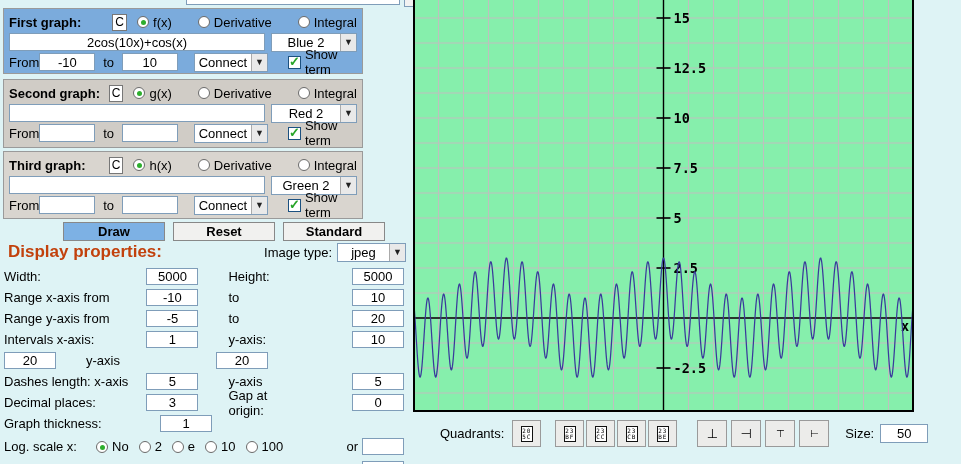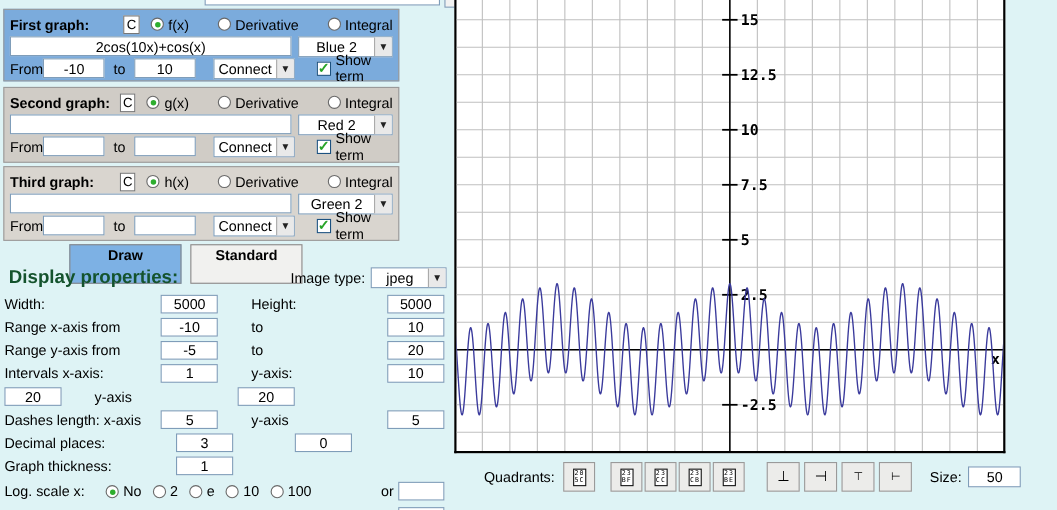--- a/index.html
+++ b/index.html
@@ -37,43 +37,43 @@
   .sel-mode  { width:88px; margin-left:16px; }
   .w56 { width:56px; height:18px; border:1px solid #7f9db9; text-align:center; font-size:13px;
          font-family:"Liberation Sans",sans-serif; background:#fff; }
   .lbl-from { width:36px; } .lbl-to { width:22px; text-align:center; margin:0 4px; }
   .checkbox { width:13px; height:13px; border:1px solid #1c5180; background:#fff; margin-left:20px;
               position:relative; display:inline-block; flex:0 0 auto; }
   .checkbox.checked::after { content:"✓"; position:absolute; left:0px; top:-3px; color:#28a428;
               font-weight:bold; font-size:13px; }
 
   .buttons-row { position:absolute; left:3px; top:222px; width:403px; display:flex; padding-left:60px; }
-  .btn { width:102px; height:36px; border:1px solid #888; font-weight:bold; font-size:13px;
+  .btn { width:102px; height:19px; border:1px solid #888; font-weight:bold; font-size:13px;
          text-align:center; line-height:17px; margin-right:8px; cursor:pointer; background:#f1f1ef; }
   .btn-draw { background:#7db1e4; }
 
   .dp-header { position:absolute; left:3px; top:242px; width:403px; display:flex; align-items:center; }
-  .dp-title { font-size:17px; font-weight:bold; color:#14532d; padding-left:5px; }
+  .dp-title { font-size:17px; font-weight:bold; color:#c2410c; padding-left:5px; }
   .dp-imgtype { margin-left:auto; display:flex; align-items:center; }
   .dp-imgtype .sel { width:69px; margin-left:5px; }
 
   .dp-table { position:absolute; left:4px; top:266px; width:400px; }
   .dp-row { display:flex; align-items:center; height:21px; }
   .dp-l1 { width:156px; } .dp-in1 { width:52px; height:17px; } .dp-l2 { width:104px; padding-left:30px; }
   .dp-in2 { width:52px; height:17px; margin-left:56px; }
   .num { border:1px solid #7f9db9; text-align:center; font-size:13px; background:#fff;
          font-family:"Liberation Sans",sans-serif; }
   .log-row { display:flex; align-items:center; height:21px; margin-top:2px;justify-content:flex-end; }
   .log-lbl { width:92px; }
   .log-row .opt { display:flex; align-items:center; margin-right:10px; }
   .log-or { margin-left:auto; margin-right:4px; }
   .log-in { width:42px; height:17px; }
 
   
-  .graph-pane { position:absolute; left:413px; top:0; width:501px; height:412px; background:#ffffff;
+  .graph-pane { position:absolute; left:413px; top:0; width:501px; height:412px; background:#86efac;
                 border-left:2px solid #000; border-right:2px solid #000; border-bottom:2px solid #000; }
   .graph-pane svg { display:block; }
   .ytick-label { font-family:"DejaVu Sans Mono", monospace; font-weight:bold; font-size:13.5px; }
 
   
   .footer { position:absolute; left:428px; top:420px; width:548px; display:flex; align-items:center; }
   .quad-lbl { margin-left:12px; margin-right:8px; }
   .sq-btn { width:29px; height:27px; background:#ececea; border:1px solid #9a9a9a;
             display:flex; align-items:center; justify-content:center; cursor:pointer; }
   .tofu-gap { margin-right:13px; }
@@ -185,20 +185,21 @@
           <span class="txt">Connect</span>
           <span class="arrow">▼</span>
         </span>
         <span class="checkbox checked"></span>
         <span class="rlabel">Show term</span>
       </div>
     </div>
 
     <div class="buttons-row">
       <div class="btn btn-draw">Draw</div>
+      <div class="btn">Reset</div>
       <div class="btn">Standard</div>
     </div>
 
     <div class="dp-header">
       <span class="dp-title">Display properties:</span>
       <span class="dp-imgtype">
         <span>Image type:</span>
         <span class="sel">
           <span class="txt">jpeg</span>
           <span class="arrow">▼</span>
@@ -238,20 +239,21 @@
       </div>
       <div class="dp-row">
         <span class="dp-l1">Dashes length: x-axis</span>
         <input class="num dp-in1" value="5" style="">
         <span class="dp-l2">y-axis</span>
         <input class="num dp-in2" value="5" style="">
       </div>
       <div class="dp-row">
         <span class="dp-l1">Decimal places:</span>
         <input class="num dp-in1" value="3" style="">
+        <span class="dp-l2">Gap at origin:</span>
         <input class="num dp-in2" value="0" style="">
       </div>
       <div class="dp-row">
         <span class="dp-l1">Graph thickness:</span>
         <input class="num dp-in1" value="1" style="">
       </div>
 
       <div class="log-row">
         <span class="log-lbl">Log. scale x:</span>
         <span style="display:flex;align-items:center;">

